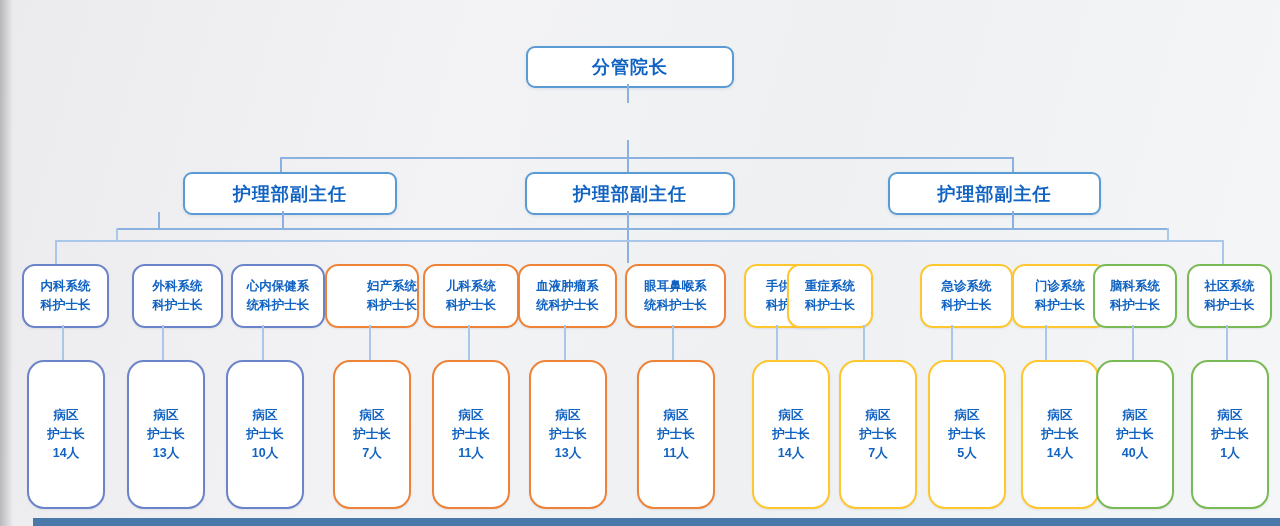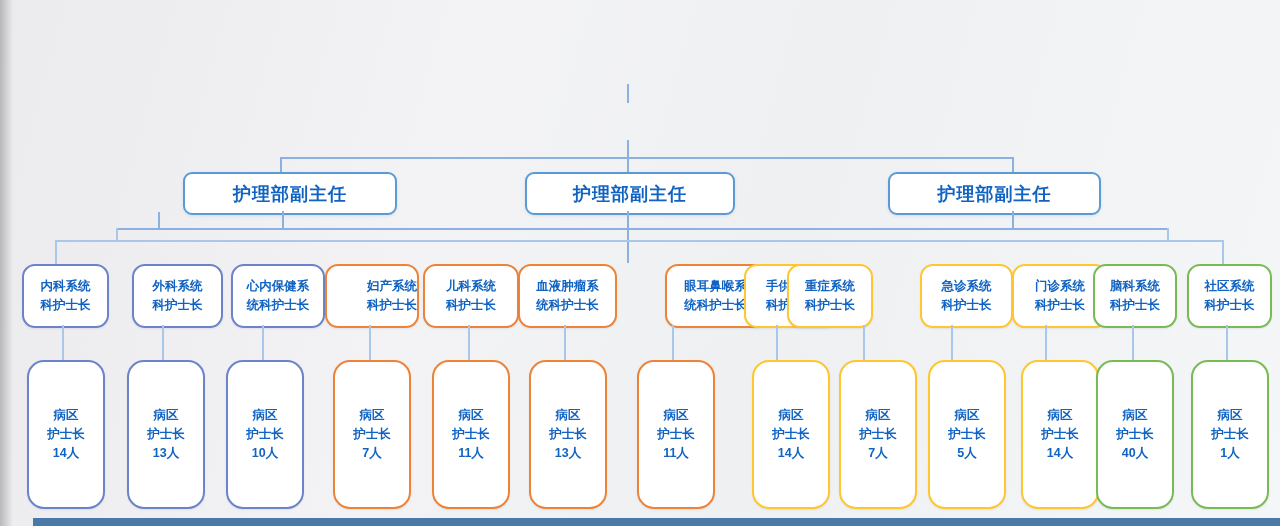--- a/index.html
+++ b/index.html
@@ -50,20 +50,23 @@
   .c-orange{border:2px solid #ee8338;}
   .c-yellow{border:2px solid #ffc62e;margin-left:12px;}
   .c-green{border:2px solid #7aba55;}
 </style>
 </head>
 <body>
 
 <div id="canvas">
   <div class="edge-left"></div>
 
+  <div class="lvbox" style="left:526px;top:46px;width:204px;">
+    <span>分管院长</span>
+  </div>
 
   <div class="vl" style="left:627px;top:84px;height:19px;"></div>
 
 
   <div class="vl" style="left:627px;top:140px;height:32px;"></div>
   <div class="hl" style="left:280px;top:157px;width:733px;"></div>
   <div class="vl" style="left:280px;top:157px;height:15px;"></div>
   <div class="vl" style="left:1012px;top:157px;height:15px;"></div>
 
   <div class="lvbox" style="left:183px;top:172px;width:210px;height:39px;">
@@ -104,21 +107,21 @@
       <span>科护士长</span>
     </div>
   <div class="dept c-orange" style="left:423px;width:92px;">
       <span>儿科系统</span>
       <span>科护士长</span>
     </div>
   <div class="dept c-orange" style="left:518px;width:95px;">
       <span>血液肿瘤系</span>
       <span>统科护士长</span>
     </div>
-  <div class="dept c-orange" style="left:625px;width:97px;margin-left:40px;">
+  <div class="dept c-orange" style="left:625px;width:97px;">
       <span>眼耳鼻喉系</span>
       <span>统科护士长</span>
     </div>
   <div class="dept c-yellow" style="left:732px;width:90px;">
       <span>手供系统</span>
       <span>科护士长</span>
     </div>
   <div class="dept c-yellow" style="left:775px;width:82px;">
       <span>重症系统</span>
       <span>科护士长</span>

